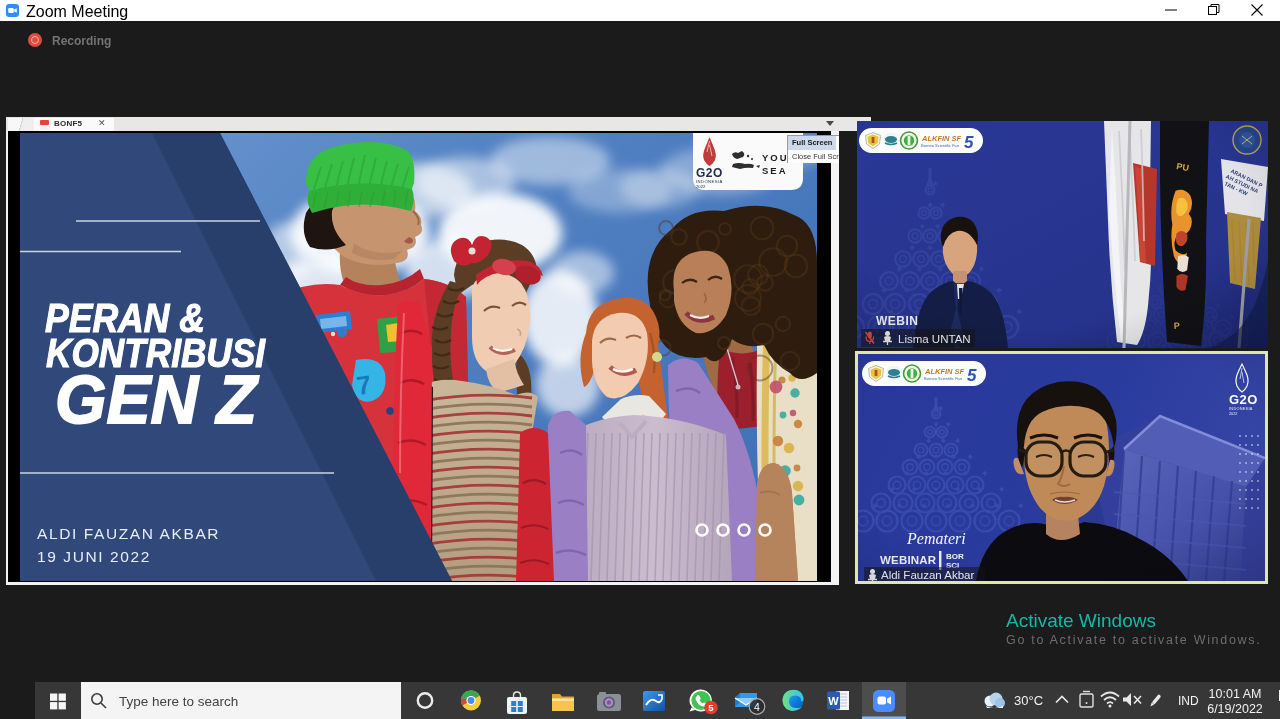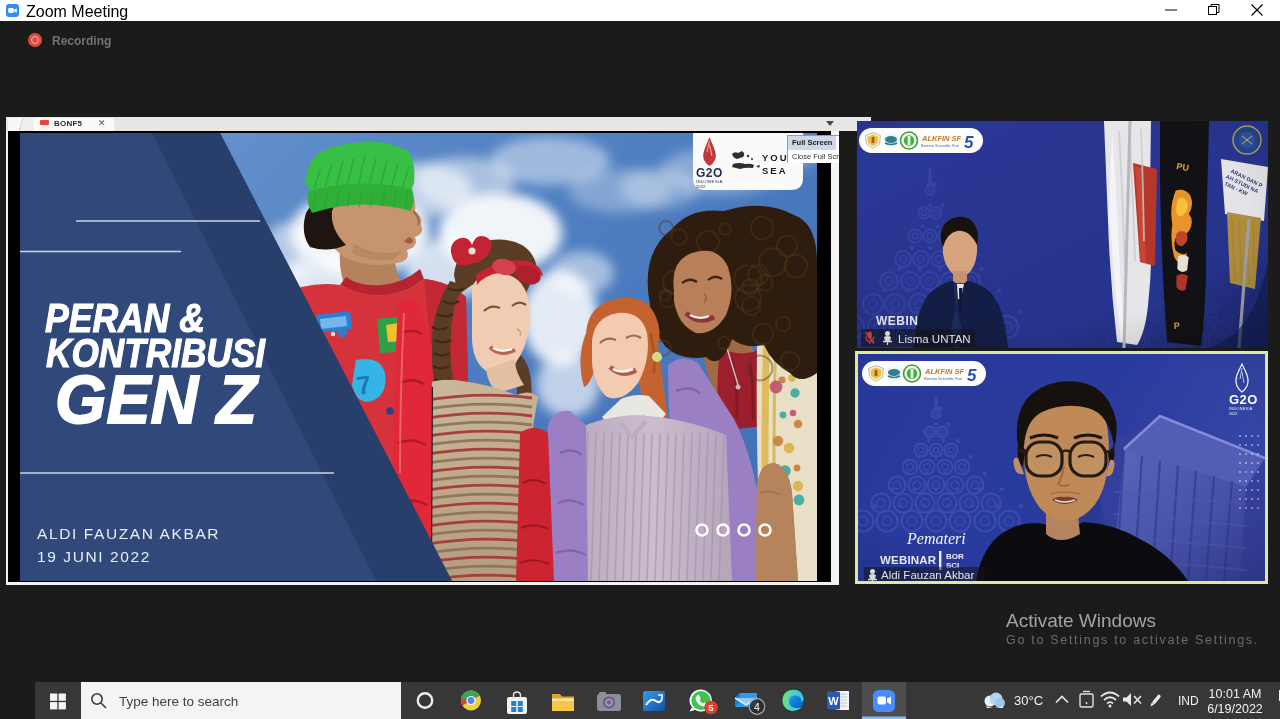--- a/index.html
+++ b/index.html
@@ -30,21 +30,21 @@
   #slide{left:14px;top:16px;width:797px;height:448px;}
   
   #ctxmenu{left:781px;top:18px;width:52px;height:28px;background:#ffffff;border:1px solid #9a9a9a;border-right:none;box-sizing:border-box;}
   #ctxrow1{left:0;top:0;width:48px;height:14px;background:#cdd8ea;font-size:7.5px;font-weight:bold;color:#1a1a1a;line-height:14px;padding-left:4px;box-sizing:border-box;white-space:nowrap;overflow:hidden;}
   #ctxrow2{left:0;top:14px;width:51px;height:13px;background:#fff;font-size:7.5px;color:#333;line-height:13px;padding-left:4px;box-sizing:border-box;white-space:nowrap;overflow:hidden;}
   
   #vid1{left:857px;top:121px;width:411px;height:227px;background:#2a3a96;overflow:hidden;}
   #vid2{left:855px;top:351px;width:413px;height:233px;background:#dce8a8;overflow:hidden;}
   #vid2in{left:3px;top:3px;width:407px;height:227px;background:#2b3b9c;overflow:hidden;}
   
-  #actw1{left:1006px;top:610px;font-size:19px;color:#a3a3a3;text-align:center;}
+  #actw1{left:1006px;top:610px;font-size:19px;color:#14b8a6;text-align:center;}
   #actw2{left:1006px;top:633px;font-size:12.5px;color:#6d6d6d;letter-spacing:1.7px;}
   
   #taskbar{left:0;top:682px;width:1280px;height:37px;background:#373737;margin-left:35px;}
 </style>
 </head>
 <body>
 <div id="stage">
   <div id="titlebar" class="abs">
     <svg class="abs" style="left:6px;top:4px" width="13" height="13" viewBox="0 0 13 13">
         <rect x="0" y="0" width="13" height="13" rx="3.2" fill="#2d8cff"></rect>
@@ -847,21 +847,21 @@
             <circle cx="50" cy="12.5" r="5.2" fill="#3fae4a"></circle>
             <rect x="48.6" y="8" width="2.8" height="9" fill="#e8f2dc"></rect>
             <text x="63" y="13" font-family="Liberation Sans" font-size="7.5" font-weight="bold" font-style="italic" fill="#c87820">ALKFIN SF</text>
             <text x="62" y="19" font-family="Liberation Sans" font-size="4" fill="#3a6ab0">Borneo Scientific Fair</text>
             <text x="105" y="20" font-family="Liberation Sans" font-size="17" font-weight="bold" font-style="italic" fill="#2a55b5">5</text>
           </g>
         </svg></div>
     </div>
 
   <div id="actw1" class="abs">Activate Windows</div>
-  <div id="actw2" class="abs">Go to Settings to activate Settings.</div>
+  <div id="actw2" class="abs">Go to Activate to activate Windows.</div>
 
   <div id="taskbar" class="abs"><svg width="1280" height="37" viewBox="0 0 1280 37">
         <rect width="1280" height="37" fill="#373737"></rect>
         <g fill="#f5f5f5">
           <rect x="15" y="11.5" width="7.3" height="7.3"></rect>
           <rect x="23.6" y="11.5" width="7.3" height="7.3"></rect>
           <rect x="15" y="20.1" width="7.3" height="7.3"></rect>
           <rect x="23.6" y="20.1" width="7.3" height="7.3"></rect>
         </g>
         <rect x="46" y="0" width="320" height="37" fill="#f4f4f4"></rect>

